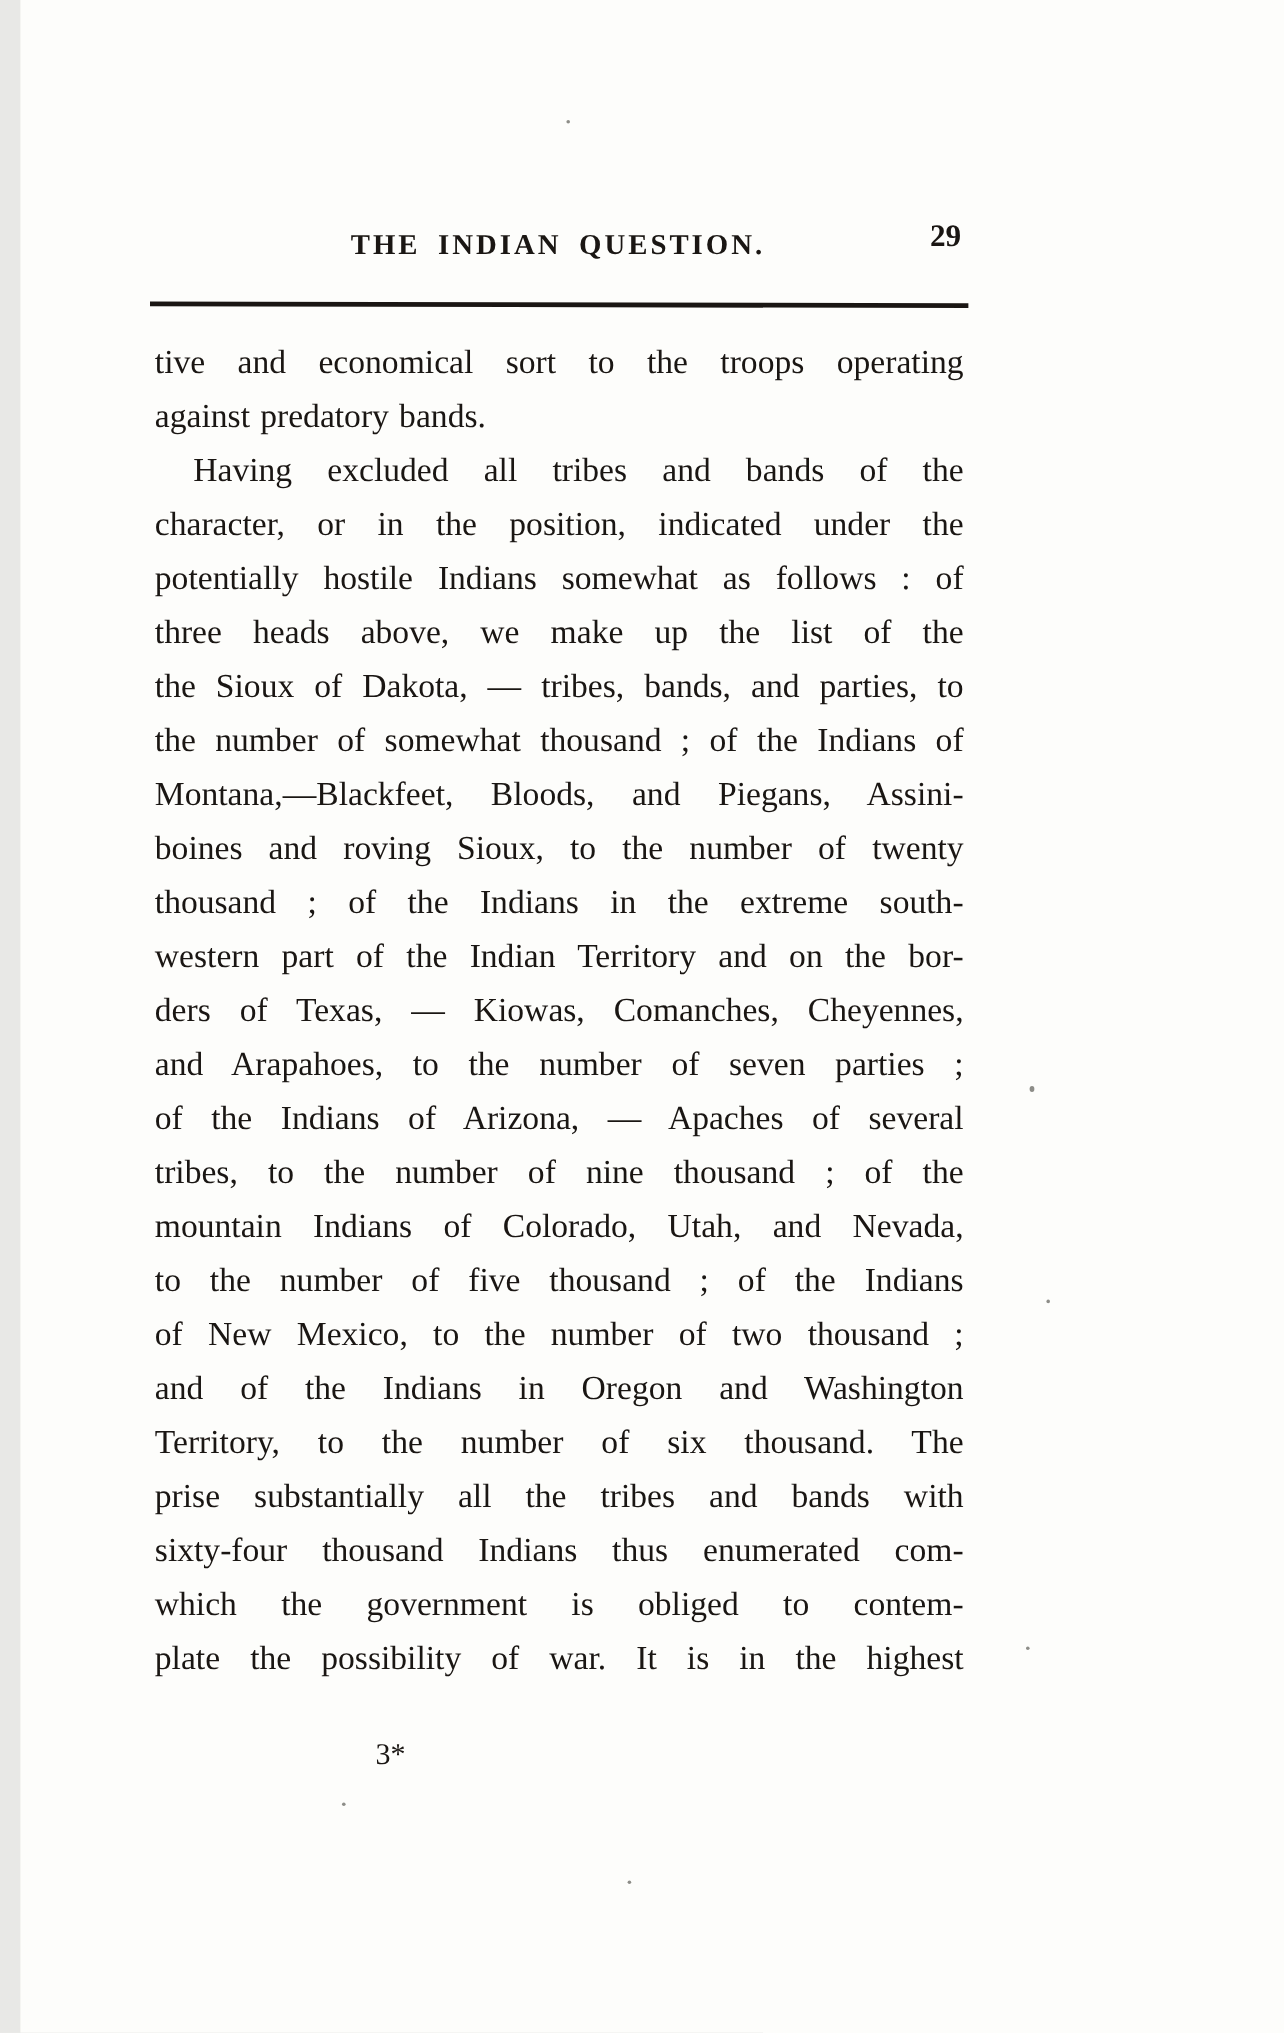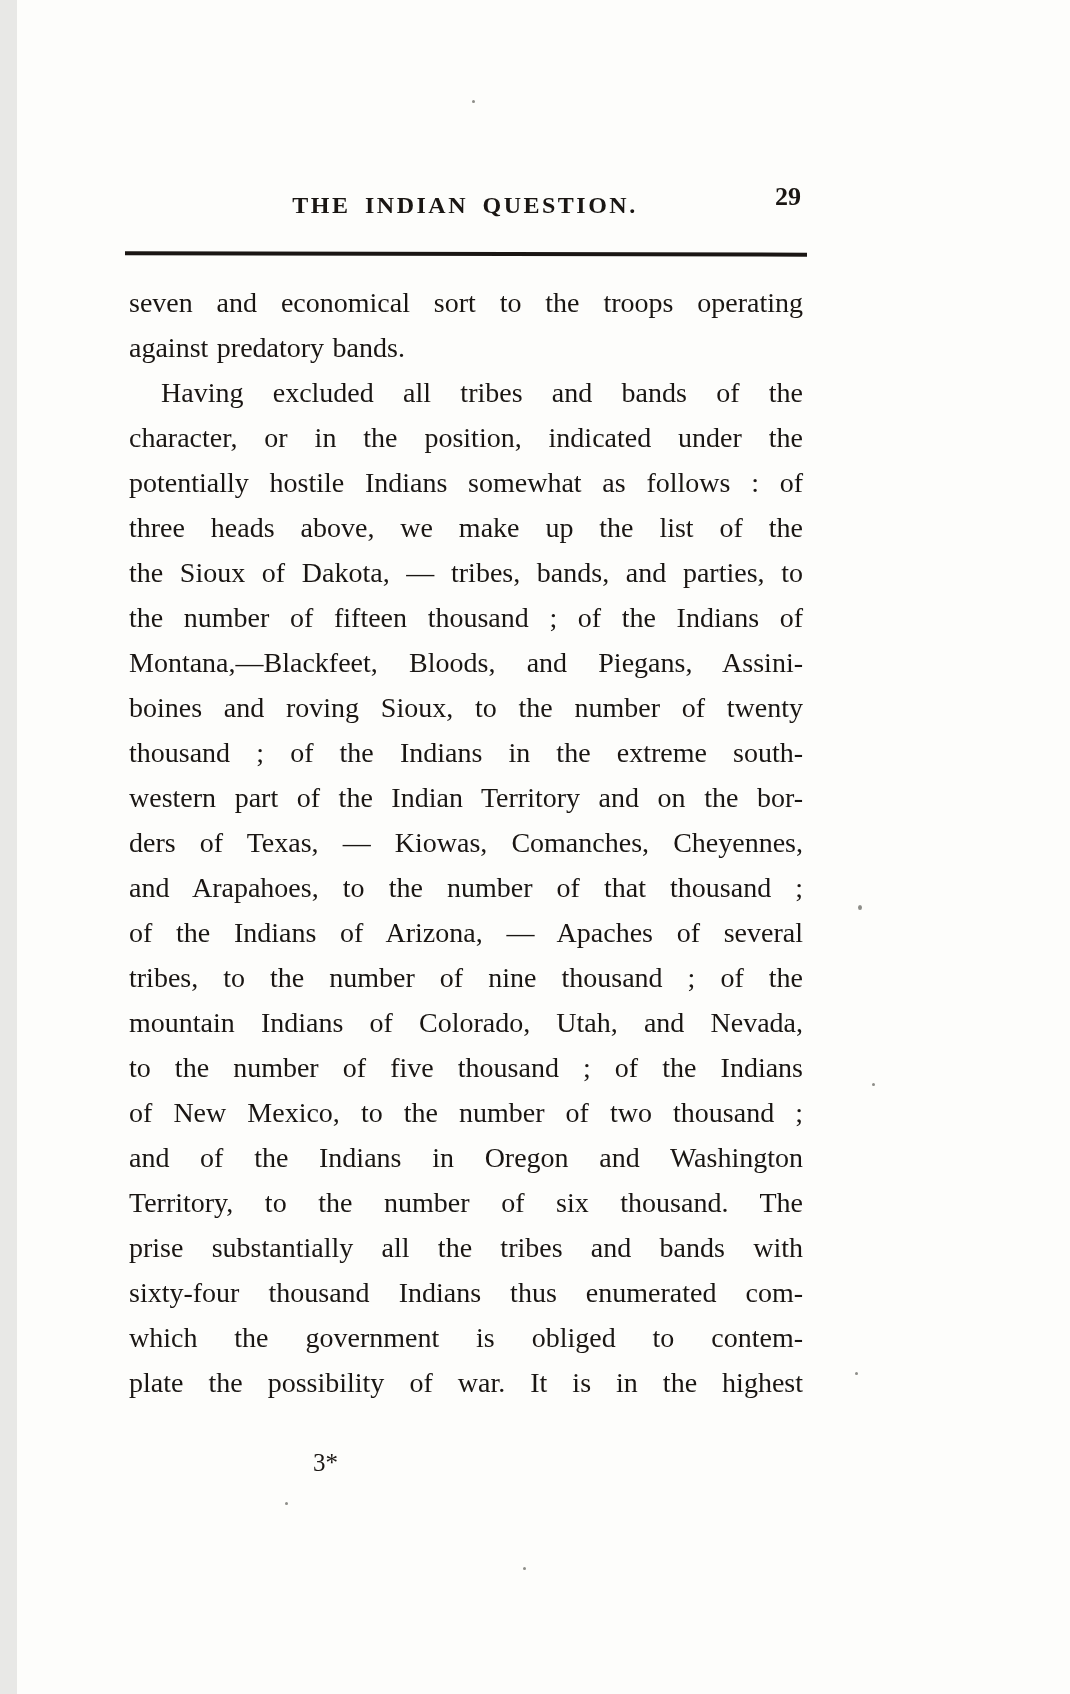--- a/index.html
+++ b/index.html
@@ -95,34 +95,34 @@
 <div class="page">
 
   <div class="running-header">
     <span class="header-title">THE INDIAN QUESTION.</span>
     <span class="page-number">29</span>
   </div>
 
   <div class="header-rule"></div>
 
   <div class="body-text">
-      <div class="line">seven and economical sort to the troops operating</div>
+      <div class="line">tive and economical sort to the troops operating</div>
       <div class="line para-end">against predatory bands.</div>
       <div class="line para-start">Having excluded all tribes and bands of the</div>
       <div class="line">character, or in the position, indicated under the</div>
       <div class="line">potentially hostile Indians somewhat as follows : of</div>
       <div class="line">three heads above, we make up the list of the</div>
       <div class="line">the Sioux of Dakota, — tribes, bands, and parties, to</div>
-      <div class="line">the number of fifteen thousand ; of the Indians of</div>
+      <div class="line">the number of somewhat thousand ; of the Indians of</div>
       <div class="line">Montana,—Blackfeet, Bloods, and Piegans, Assini-</div>
       <div class="line">boines and roving Sioux, to the number of twenty</div>
       <div class="line">thousand ; of the Indians in the extreme south-</div>
       <div class="line">western part of the Indian Territory and on the bor-</div>
       <div class="line">ders of Texas, — Kiowas, Comanches, Cheyennes,</div>
-      <div class="line">and Arapahoes, to the number of that thousand ;</div>
+      <div class="line">and Arapahoes, to the number of seven parties ;</div>
       <div class="line">of the Indians of Arizona, — Apaches of several</div>
       <div class="line">tribes, to the number of nine thousand ; of the</div>
       <div class="line">mountain Indians of Colorado, Utah, and Nevada,</div>
       <div class="line">to the number of five thousand ; of the Indians</div>
       <div class="line">of New Mexico, to the number of two thousand ;</div>
       <div class="line">and of the Indians in Oregon and Washington</div>
       <div class="line">Territory, to the number of six thousand.  The</div>
       <div class="line">prise substantially all the tribes and bands with</div>
       <div class="line">sixty-four thousand Indians thus enumerated com-</div>
       <div class="line">which the government is obliged to contem-</div>

